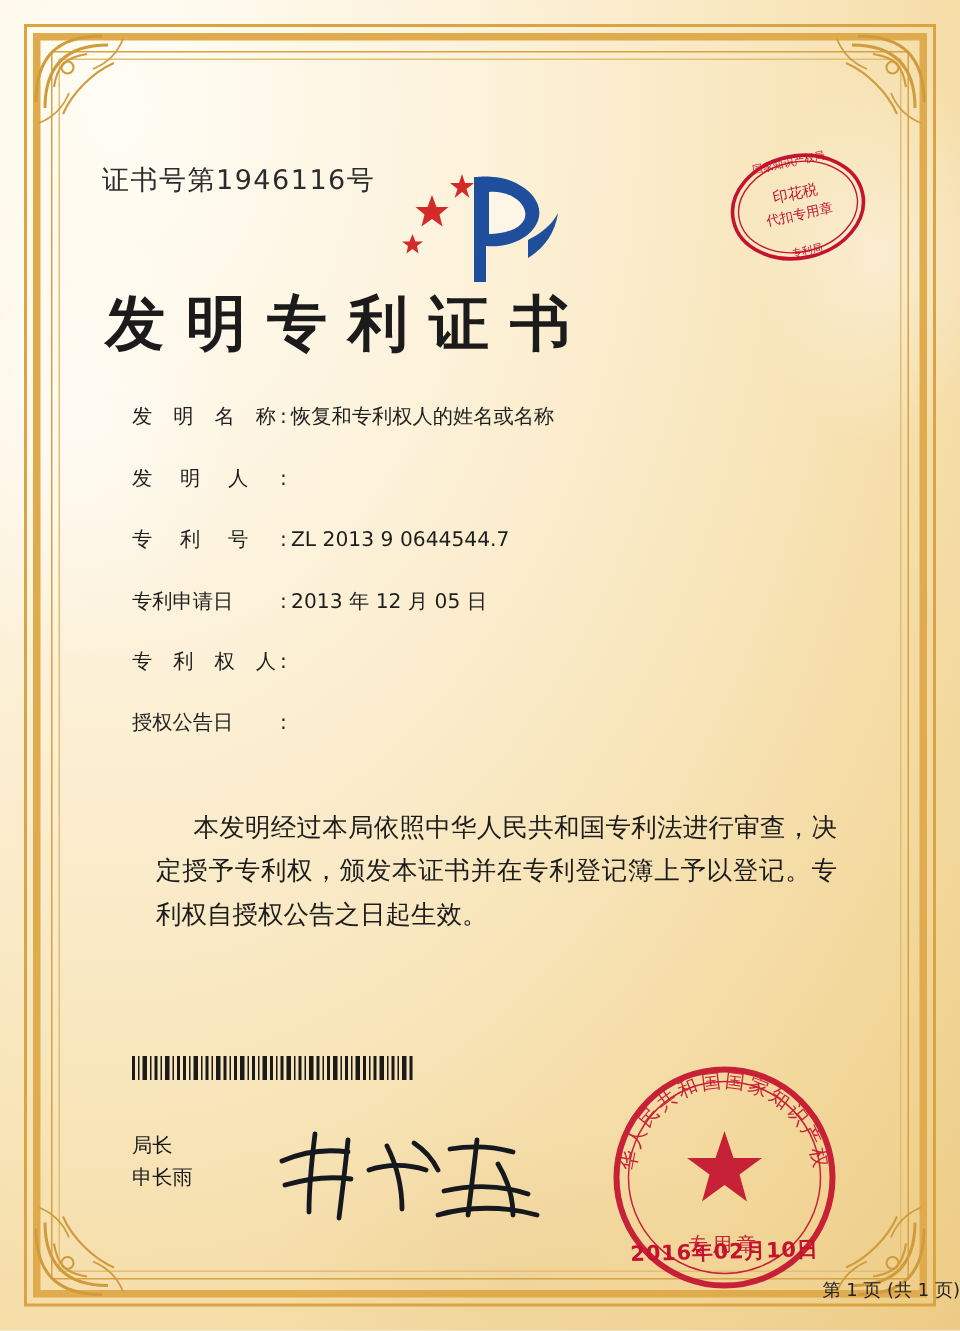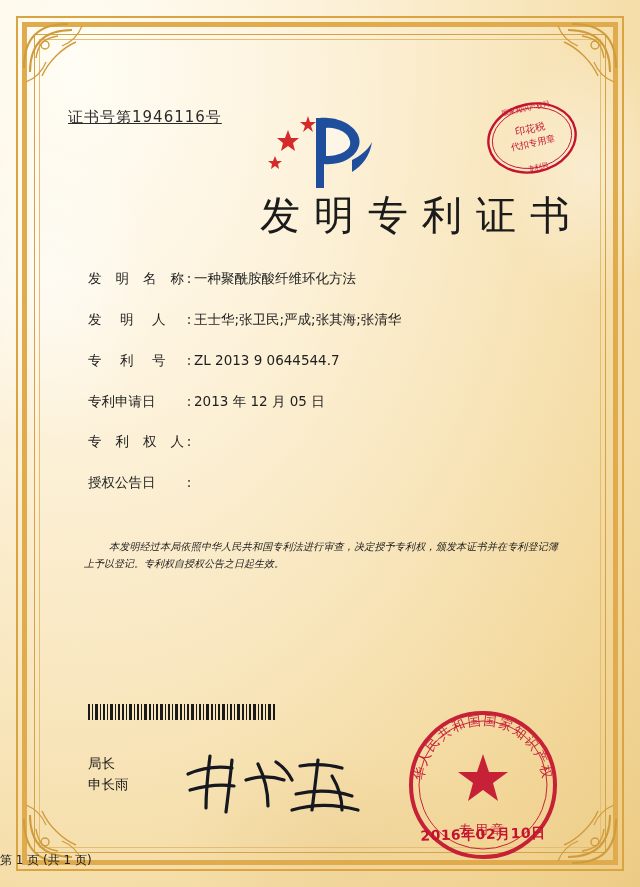--- a/index.html
+++ b/index.html
@@ -54,56 +54,54 @@
     width:120px;height:86px;
   }
 
   .stamp-top{
     position:absolute;right:-2px;top:28px;
     width:108px;height:108px;
   }
 
   .doc-no{
     position:absolute;left:12px;top:52px;
-    font-size:15px;color:#2b2b2b;letter-spacing:1px;
+    font-size:18px;color:#2b2b2b;letter-spacing:1px;
     font-family:"DejaVu Sans", sans-serif;
-    text-decoration:underline;
   }
 
   .title{
     position:absolute;left:0;right:0;top:132px;
-    text-align:right;
+    text-align:left;
     font-size:40px;
     letter-spacing:14px;
     color:#1b1b1b;
-    font-weight:normal;
+    font-weight:bold;
     font-family:"DejaVu Serif", serif;
     text-indent:14px;
   }
 
   .fields{
     position:absolute;left:32px;right:10px;top:215px;
     font-size:13.5px;color:#1e1e1e;
     line-height:1.1;
   }
   .field{display:flex;margin-bottom:26px;align-items:baseline;}
   .f-label{
     width:96px;flex:0 0 96px;
     display:flex;justify-content:space-between;
     letter-spacing:0;
   }
   .f-label span{display:inline-block;}
   .f-sep{width:10px;flex:0 0 10px;text-align:center;}
   .f-value{flex:1 1 auto;}
 
   .paras{
-    position:absolute;left:28px;right:26px;top:482px;
-    font-size:10px;line-height:1.72;color:#1c1c1c;
+    position:absolute;left:48px;right:26px;top:482px;
+    font-size:17px;line-height:1.72;color:#1c1c1c;
     text-align:justify;
-    font-style:italic;
   }
   .paras p{margin:0 0 2px 0;text-indent:25px;}
 
   .barcode{
     position:absolute;left:32px;top:648px;
     width:190px;height:16px;
   }
 
   .sign-block{
     position:absolute;left:32px;top:698px;
@@ -122,21 +120,21 @@
   .stamp-date{
     position:absolute;right:22px;top:770px;
     width:158px;text-align:center;
     color:#c4122f;font-size:14px;font-weight:bold;
     letter-spacing:0.5px;
     transform:rotate(-1.5deg);
   }
 
   .footer{
     position:absolute;left:0;right:0;bottom:18px;
-    text-align:left;font-size:12px;color:#222;
+    text-align:right;font-size:12px;color:#222;
   }
 </style>
 </head>
 <body>
 
 <div class="page">
 
   <div class="blotch b1"></div>
   <div class="blotch b2"></div>
   <div class="blotch b3"></div>
@@ -222,32 +220,31 @@
     <div class="fields">
 
       <div class="field">
         <div class="f-label">
           <span>发</span>
             <span>明</span>
             <span>名</span>
             <span>称</span>
         </div>
         <div class="f-sep">:</div>
-        <div class="f-value">一种聚酰胺酸纤维环化方法</div>
+        <div class="f-value">恢复和专利权人的姓名或名称</div>
       </div>
 
       <div class="field">
         <div class="f-label">
           <span>发</span>
             <span>明</span>
             <span>人</span>
             <span style="width:0"></span>
         </div>
         <div class="f-sep">:</div>
-        <div class="f-value">王士华;张卫民;严成;张其海;张清华</div>
       </div>
 
       <div class="field">
         <div class="f-label">
           <span>专</span>
             <span>利</span>
             <span>号</span>
             <span style="width:0"></span>
         </div>
         <div class="f-sep">:</div>

